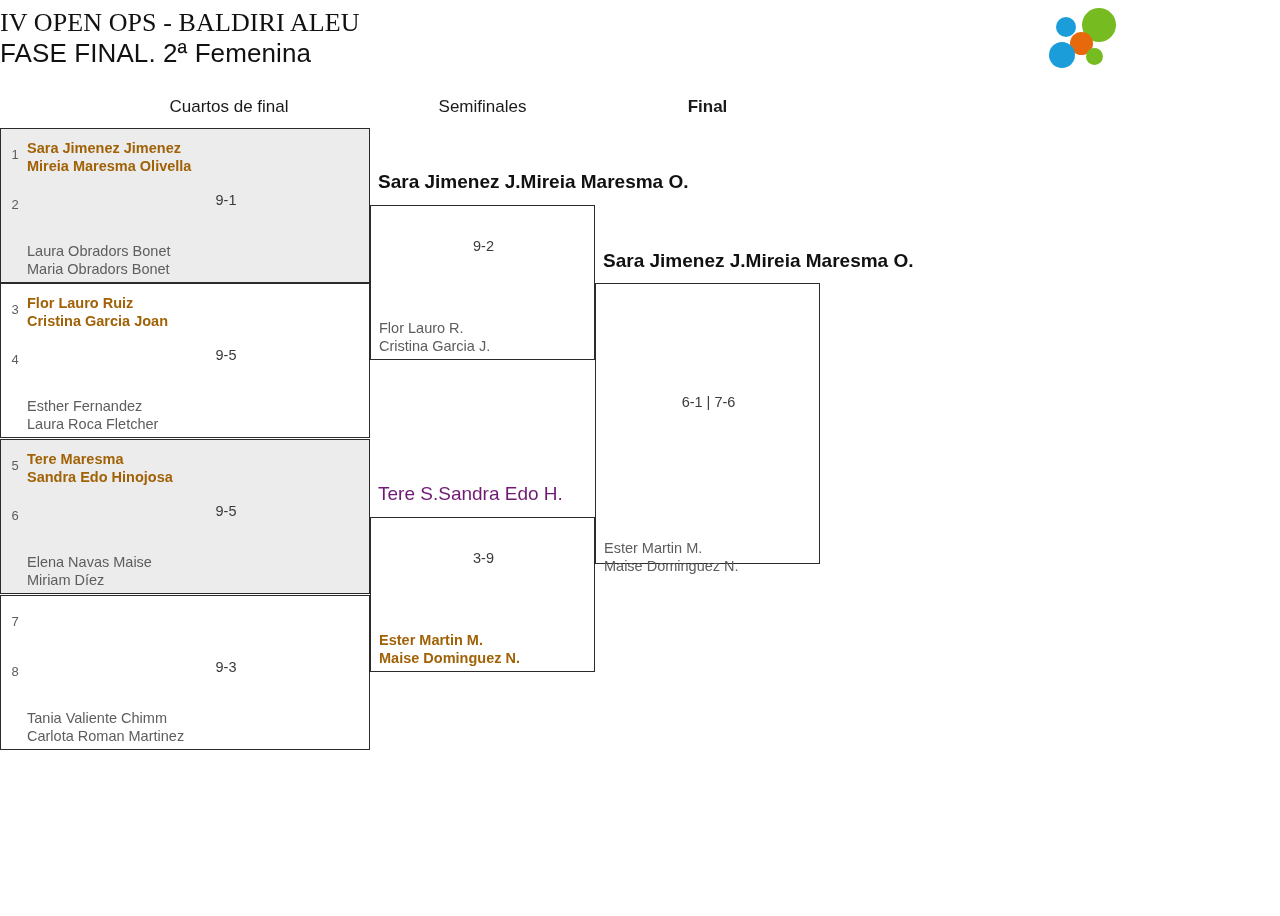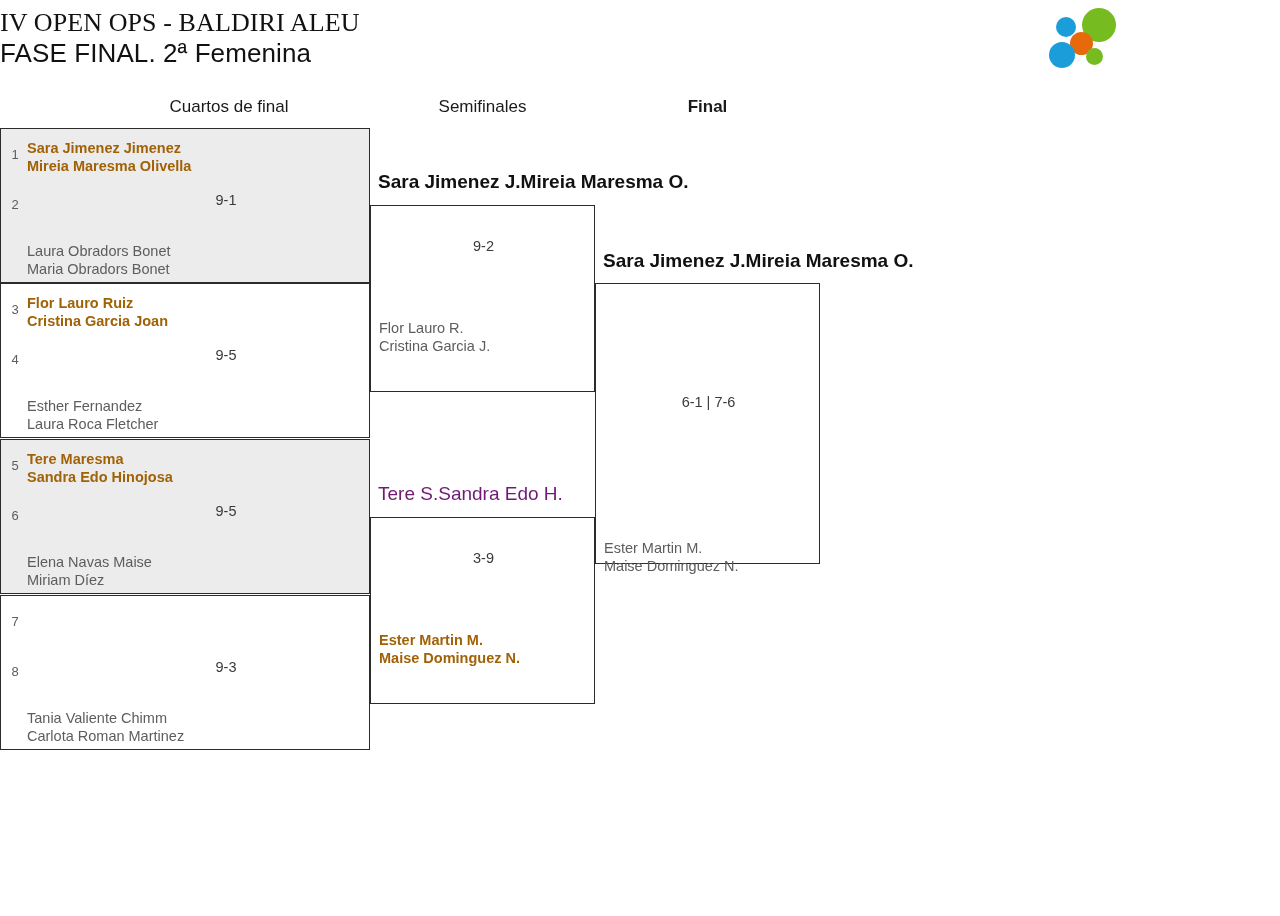--- a/index.html
+++ b/index.html
@@ -125,21 +125,21 @@
 
   
   .qf { left: 0px; width: 370px; height: 155px; }
   .qf .team.top    { left: 26px; top: 10px; }
   .qf .team.bottom { left: 26px; top: 113px; }
   .qf .seed-num.top    { top: 18px; }
   .qf .seed-num.bottom { top: 68px; }
   .qf .score { left: 0px; width: 370px; top: 62px; margin-left: 40px; }
 
   
-  .sf { left: 370px; width: 225px; height: 187px; }
+  .sf { left: 370px; width: 225px; height: 155px; }
   .sf .team.bottom { left: 8px; top: 113px; }
   .sf .score { left: 0px; width: 225px; top: 31px; }
 
   
   .fn { left: 595px; width: 225px; height: 281px; }
   .fn .team.bottom { left: 8px; top: 255px; }
   .fn .score { left: 0px; width: 225px; top: 109px; }
 
   
   .feeder-team {

